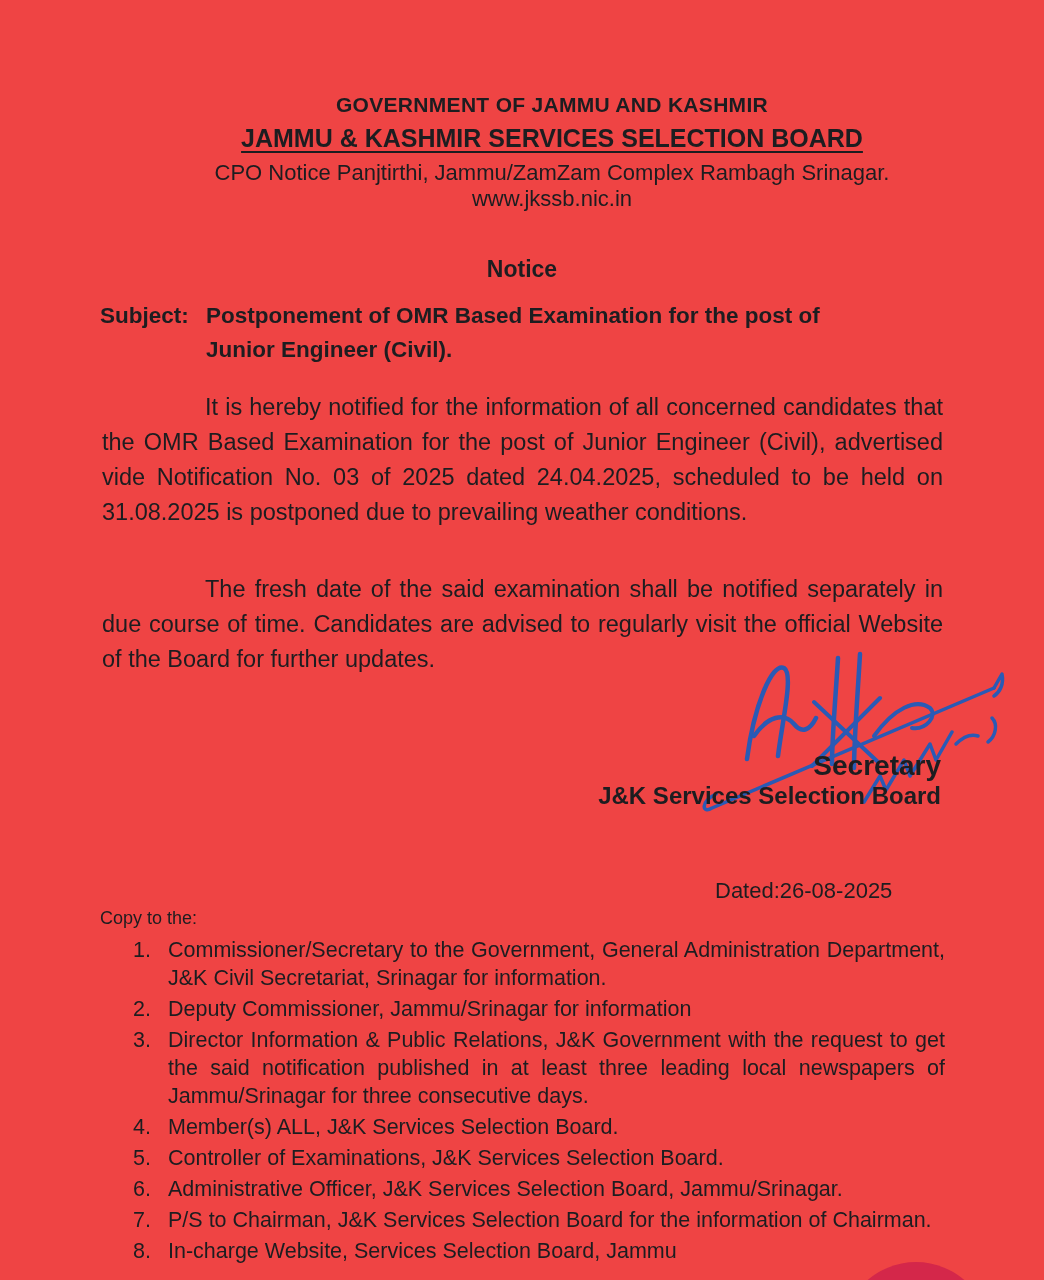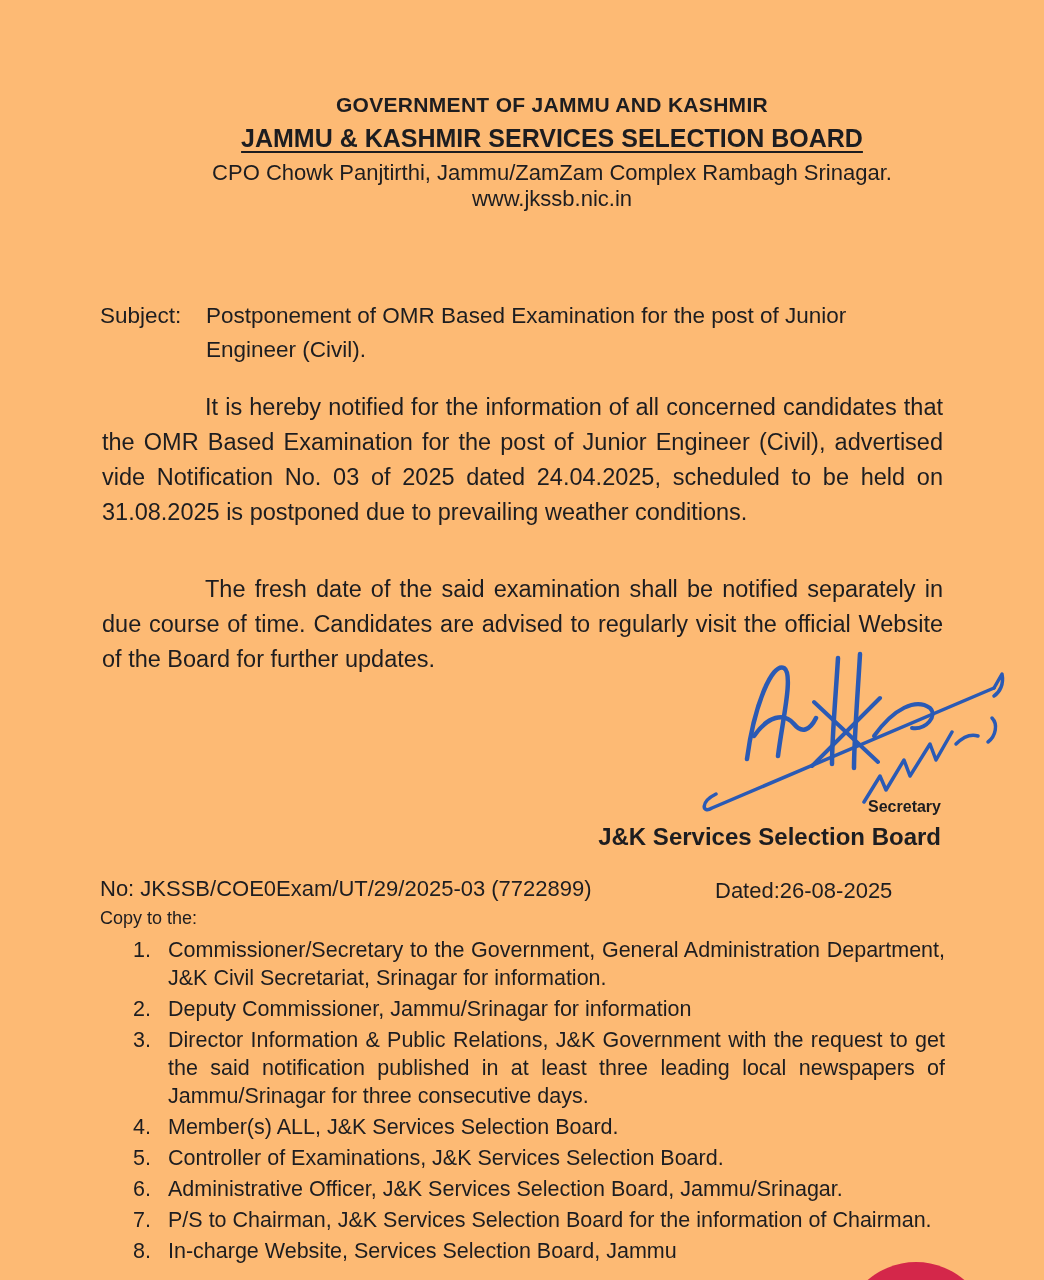--- a/index.html
+++ b/index.html
@@ -1,51 +1,51 @@
 <!DOCTYPE html>
 <html><head>
 <meta charset="utf-8">
 <style>
   * { margin:0; padding:0; box-sizing:border-box; }
   html,body { background:#e9e9e9; }
   body { font-family:"Liberation Sans", sans-serif; color:#1d1d20; }
   .page {
     position:relative; width:1044px; height:1280px;
-    background:#fdba74; overflow:hidden; margin:0 auto;
+    background:#ef4444; overflow:hidden; margin:0 auto;
   }
 
   
   .header { position:absolute; top:93px; left:60px; width:984px; text-align:center; }
   .h-govt  { font-size:21px; font-weight:bold; letter-spacing:.3px; }
   .h-board { font-size:25px; font-weight:bold; margin-top:7px;
              text-decoration:underline; text-underline-offset:4px; text-decoration-thickness:2px; }
   .h-addr  { font-size:22px; margin-top:7px; }
   .h-web   { font-size:22px; }
 
   
   .notice-title { position:absolute; top:256px; left:0; width:1044px;
                   text-align:center; font-size:23px; font-weight:bold; }
 
   
   .subject { position:absolute; top:299px; left:100px; width:820px;
-             display:flex; font-weight:normal; font-size:22.5px; line-height:34px; }
+             display:flex; font-weight:bold; font-size:22.5px; line-height:34px; }
   .subject .label { flex:0 0 106px; }
   .subject .text  { width:680px; }
 
   
   .para { position:absolute; left:102px; width:841px; font-size:23.5px;
           line-height:35px; text-align:justify; text-indent:103px; }
   .para-1 { top:390px; }
   .para-2 { top:572px; }
 
   
   .sig-svg { position:absolute; left:692px; top:644px; width:330px; height:175px; }
   .sig-block { position:absolute; top:751px; right:103px; text-align:right; }
   .sig-name  { font-size:22px; line-height:34px; }
-  .sig-title { font-size:16px; font-weight:bold; line-height:30px;margin-top:41px; }
+  .sig-title { font-size:28px; font-weight:bold; line-height:30px; }
   .sig-org   { font-size:24px; font-weight:bold; line-height:30px; }
 
   
   .ref-no    { position:absolute; left:100px; top:876px; font-size:22px; }
   .ref-date  { position:absolute; left:715px; top:878px; font-size:22px; }
   .copy-label{ position:absolute; left:100px; top:908px; font-size:18px; }
 
   
   .copy-list { position:absolute; left:133px; top:936px; width:812px; }
   .copy-item { display:flex; font-size:21.5px; line-height:28px; margin-bottom:3px; }
@@ -57,24 +57,25 @@
            border-radius:50%; }
 </style>
 </head>
 <body>
 
 <div class="page">
 
   <div class="header">
     <div class="h-govt">GOVERNMENT OF JAMMU AND KASHMIR</div>
     <div class="h-board">JAMMU &amp; KASHMIR SERVICES SELECTION BOARD</div>
-    <div class="h-addr">CPO Chowk Panjtirthi, Jammu/ZamZam Complex Rambagh Srinagar.</div>
+    <div class="h-addr">CPO Notice Panjtirthi, Jammu/ZamZam Complex Rambagh Srinagar.</div>
     <div class="h-web">www.jkssb.nic.in</div>
   </div>
 
+  <div class="notice-title">Notice</div>
 
   <div class="subject">
     <div class="label">Subject:</div>
     <div class="text">Postponement of OMR Based Examination for the post of Junior Engineer (Civil).</div>
   </div>
 
   <div class="para para-1">It is hereby notified for the information of all concerned candidates that the OMR Based Examination for the post of Junior Engineer (Civil), advertised vide Notification No. 03 of 2025 dated 24.04.2025, scheduled to be held on 31.08.2025 is postponed due to prevailing weather conditions.</div>
   <div class="para para-2">The fresh date of the said examination shall be notified separately in due course of time. Candidates are advised to regularly visit the official Website of the Board for further updates.</div>
 
   <svg class="sig-svg" viewBox="0 0 330 175" fill="none" stroke-linecap="round" stroke-linejoin="round">
@@ -98,21 +99,20 @@
 
     <path d="M 264 100 C 272 92 280 90 286 92" stroke-width="3.5" stroke="#2a5ab5"></path>
     <path d="M 300 74 C 306 80 304 92 296 98" stroke-width="3.5" stroke="#2a5ab5"></path>
   </svg>
 
   <div class="sig-block">
     <div class="sig-title">Secretary</div>
     <div class="sig-org">J&amp;K Services Selection Board</div>
   </div>
 
-  <div class="ref-no">No: JKSSB/COE0Exam/UT/29/2025-03 (7722899)</div>
   <div class="ref-date">Dated:26-08-2025</div>
   <div class="copy-label">Copy to the:</div>
 
   <div class="copy-list">
     <div class="copy-item">
       <span class="num">1.</span>
       <span class="txt">Commissioner/Secretary to the Government, General Administration Department, J&amp;K Civil Secretariat, Srinagar for information.</span>
     </div>
     <div class="copy-item">
       <span class="num">2.</span>

